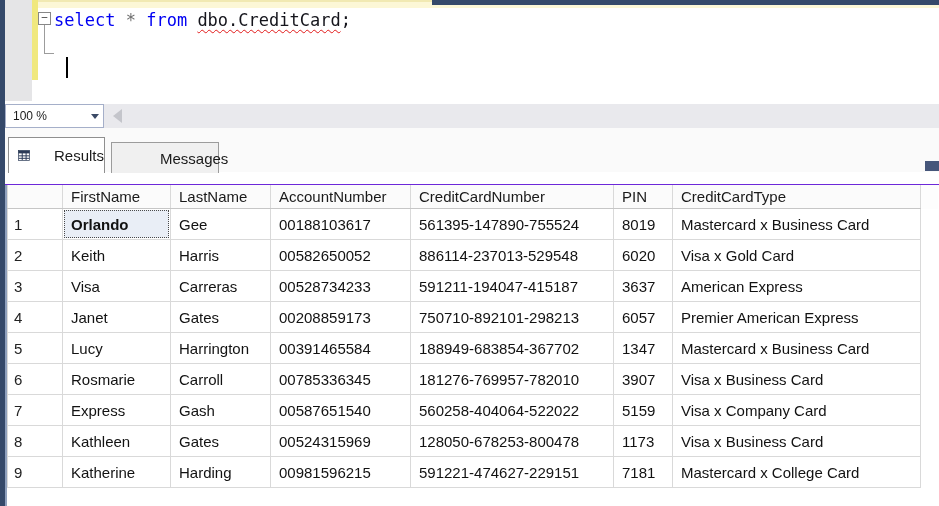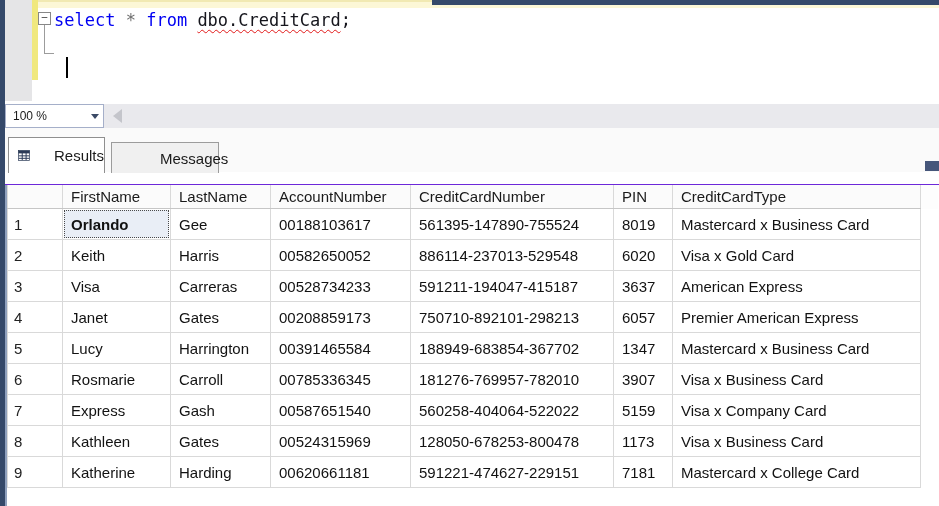--- a/index.html
+++ b/index.html
@@ -238,21 +238,21 @@
             <td>00524315969</td>
             <td>128050-678253-800478</td>
             <td>1173</td>
             <td>Visa x Business Card</td>
             <td class="filler"></td>
           </tr>
           <tr>
             <th>9</th>
             <td>Katherine</td>
             <td>Harding</td>
-            <td>00620661181</td>
+            <td>00981596215</td>
             <td>591221-474627-229151</td>
             <td>7181</td>
             <td>Mastercard x College Card</td>
             <td class="filler"></td>
           </tr>
         </tbody>
     </table>
   </div>
 
 </div>

